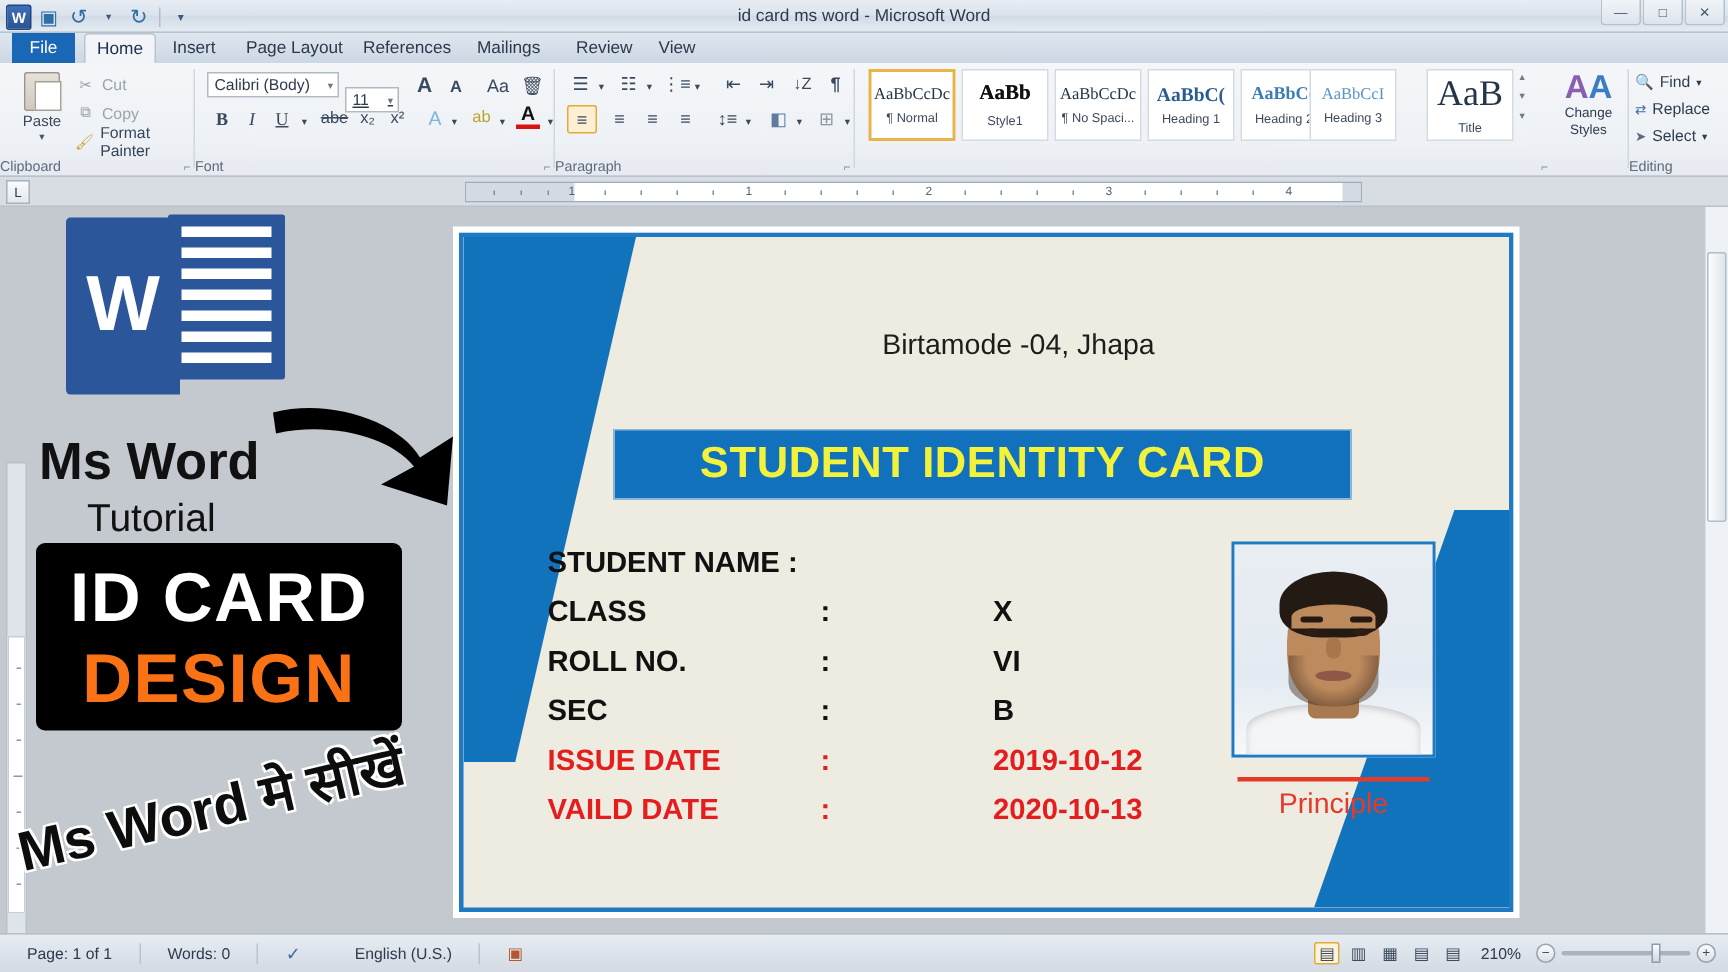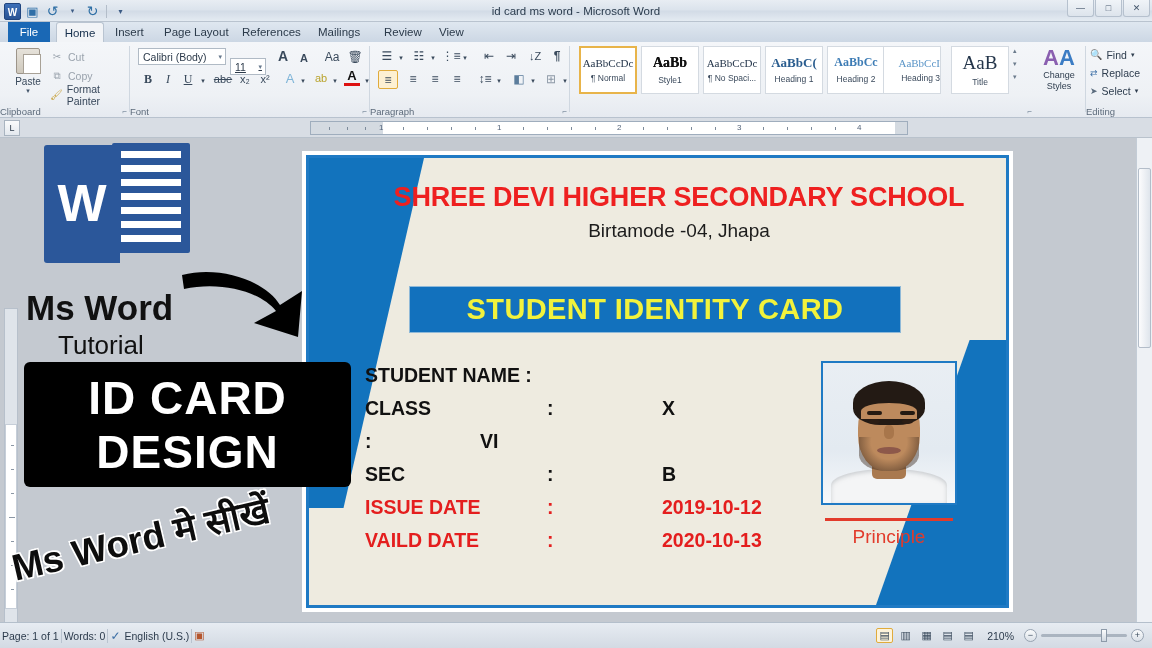--- a/index.html
+++ b/index.html
@@ -264,42 +264,42 @@
   .msword-txt {
     position:absolute; left:26px; top:288px;
     font-size:35px; font-weight:bold; color:#111;
     font-family:"Liberation Sans",sans-serif;
   }
   .tutorial-txt {
     position:absolute; left:58px; top:330px;
     font-size:26px; color:#111;
   }
   .blackbox {
-    position:absolute; left:24px; top:362px; width:327px; height:125px;
+    position:absolute; left:24px; top:362px; width:244px; height:125px;
     background:#000; border-radius:6px;
     display:flex; flex-direction:column; align-items:center; justify-content:center;
   }
   .bb-l1 { color:#fff; font-size:46px; font-weight:bold; line-height:54px; letter-spacing:1px; }
-  .bb-l2 { color:#ffffff; font-size:46px; font-weight:bold; line-height:54px; letter-spacing:1px; }
+  .bb-l2 { color:#f97316; font-size:46px; font-weight:bold; line-height:54px; letter-spacing:1px; }
   .handwrite {
     position:absolute; left:14px; top:510px; width:290px; height:100px;
     transform: rotate(-13deg);
     font-size:37px; font-weight:bold; color:#0d0d0d;
     text-shadow: 1.5px 1.5px 0 #fff, -1.5px -1.5px 0 #fff, 1.5px -1.5px 0 #fff, -1.5px 1.5px 0 #fff;
     font-family:"Liberation Sans", sans-serif;
   }
 
   
   .statusbar {
     position:absolute; left:0; bottom:0; width:1152px; height:26px;
     background: linear-gradient(to bottom,#e7ecf2,#d3dae3);
     border-top:1px solid #b4bfcb;
     display:flex; align-items:center;
   }
-  .sb-item { font-size:10.5px; color:#2c3b4c; padding:0 2px; display:flex; align-items:center; gap:5px; }
+  .sb-item { font-size:10.5px; color:#2c3b4c; padding:0 18px; display:flex; align-items:center; gap:5px; }
   .sb-sep { width:1px; height:14px; background:#b9c3cf; }
   .sb-right { margin-left:auto; display:flex; align-items:center; gap:4px; padding-right:8px; }
   .viewbtn { width:17px; height:15px; display:flex; align-items:center; justify-content:center;
     font-size:11px; color:#3c4c5e; }
   .viewbtn.sel { border:1px solid #e0ab3c; background:#fdf3da; border-radius:2px; }
   .zoomtrack { width:86px; height:3px; background:#aab4c0; border-radius:2px; position:relative; }
   .zoomthumb { position:absolute; left:60px; top:-5px; width:6px; height:13px;
     background:linear-gradient(to bottom,#fbfcfd,#cfd7e0); border:1px solid #8d9aa9; }
   .zoombtn { width:13px; height:13px; border-radius:50%; border:1px solid #97a3b1;
     background:linear-gradient(to bottom,#fafbfc,#dbe1e8);
@@ -437,26 +437,26 @@
       <div class="style-name">¶ No Spaci...</div>
     </div>
     <div class="stylebox" style="left:190px;">
       <div class="style-prev" style="color:#2a5d8f;font-size:13px;font-weight:bold;">AaBbC(</div>
       <div class="style-name">Heading 1</div>
     </div>
     <div class="stylebox" style="left:252px;">
       <div class="style-prev" style="color:#3d7cb5;font-size:12px;font-weight:bold;">AaBbCc</div>
       <div class="style-name">Heading 2</div>
     </div>
-    <div class="stylebox" style="left:308px;align-items:flex-end;">
+    <div class="stylebox" style="left:298px;">
       <div class="style-prev" style="color:#5b95c7;font-size:11px;">AaBbCcI</div>
       <div class="style-name">Heading 3</div>
     </div>
     <div class="stylebox" style="left:376px;">
-      <div class="style-prev" style="font-size:19px;font-family:'Liberation Serif',serif;">AaB</div>
+      <div class="style-prev" style="font-size:24px;font-family:'Liberation Serif',serif;">AaB</div>
       <div class="style-name">Title</div>
     </div>
     <div style="position:absolute;left:438px;top:5px;display:flex;flex-direction:column;gap:5px;">
       <div style="font-size:7px;color:#6b7b8c;">▴</div>
       <div style="font-size:7px;color:#6b7b8c;">▾</div>
       <div style="font-size:7px;color:#6b7b8c;">▾</div>
     </div>
     <div class="dlg-launcher" style="right:8px;">⌐</div>
   </div>
 
@@ -518,38 +518,38 @@
     <div class="ruler-dim" style="right:0;width:12px;"></div>
   </div>
 </div>
 
 <div class="docarea">
 
   <div class="card" style="top:17px;">
     <div class="card-blue-left"></div>
     <div class="card-blue-right"></div>
 
-    <div class="school-name">SHREE DEVI HIGHER SECONDARY SCHOOL</div>
     <div class="school-addr">Birtamode -04, Jhapa</div>
 
     <div class="banner">
       <span class="banner-text">STUDENT IDENTITY CARD</span>
     </div>
 
     <div class="fields">
       <div class="frow">
         <span class="flabel">STUDENT NAME :</span>
         <span class="fcolon" style="width:115px;"></span>
       </div>
       <div class="frow">
         <span class="flabel">CLASS</span>
         <span class="fcolon">:</span>
         <span class="fvalue">X</span>
       </div>
       <div class="frow">
+        <span class="flabel">ROLL NO.</span>
         <span class="fcolon">:</span>
         <span class="fvalue">VI</span>
       </div>
       <div class="frow">
         <span class="flabel">SEC</span>
         <span class="fcolon">:</span>
         <span class="fvalue">B</span>
       </div>
       <div class="frow red">
         <span class="flabel">ISSUE DATE</span>

